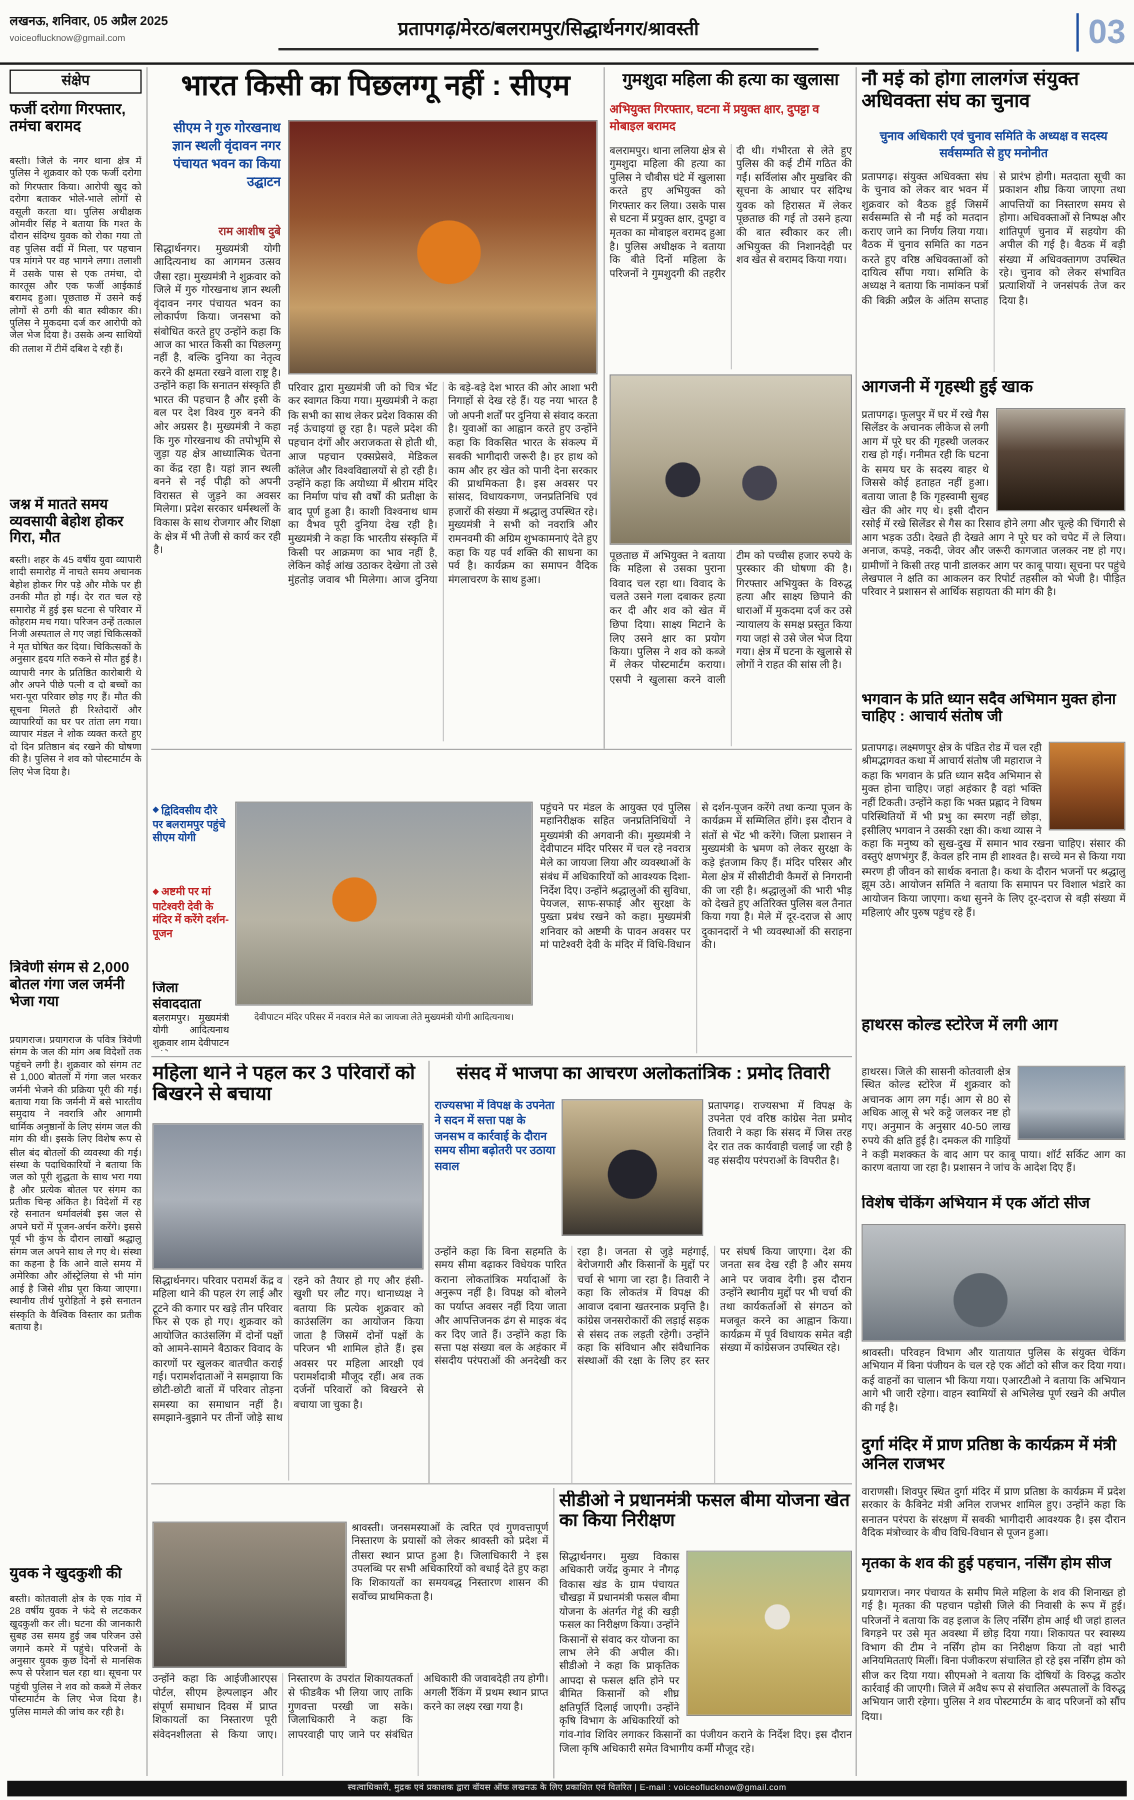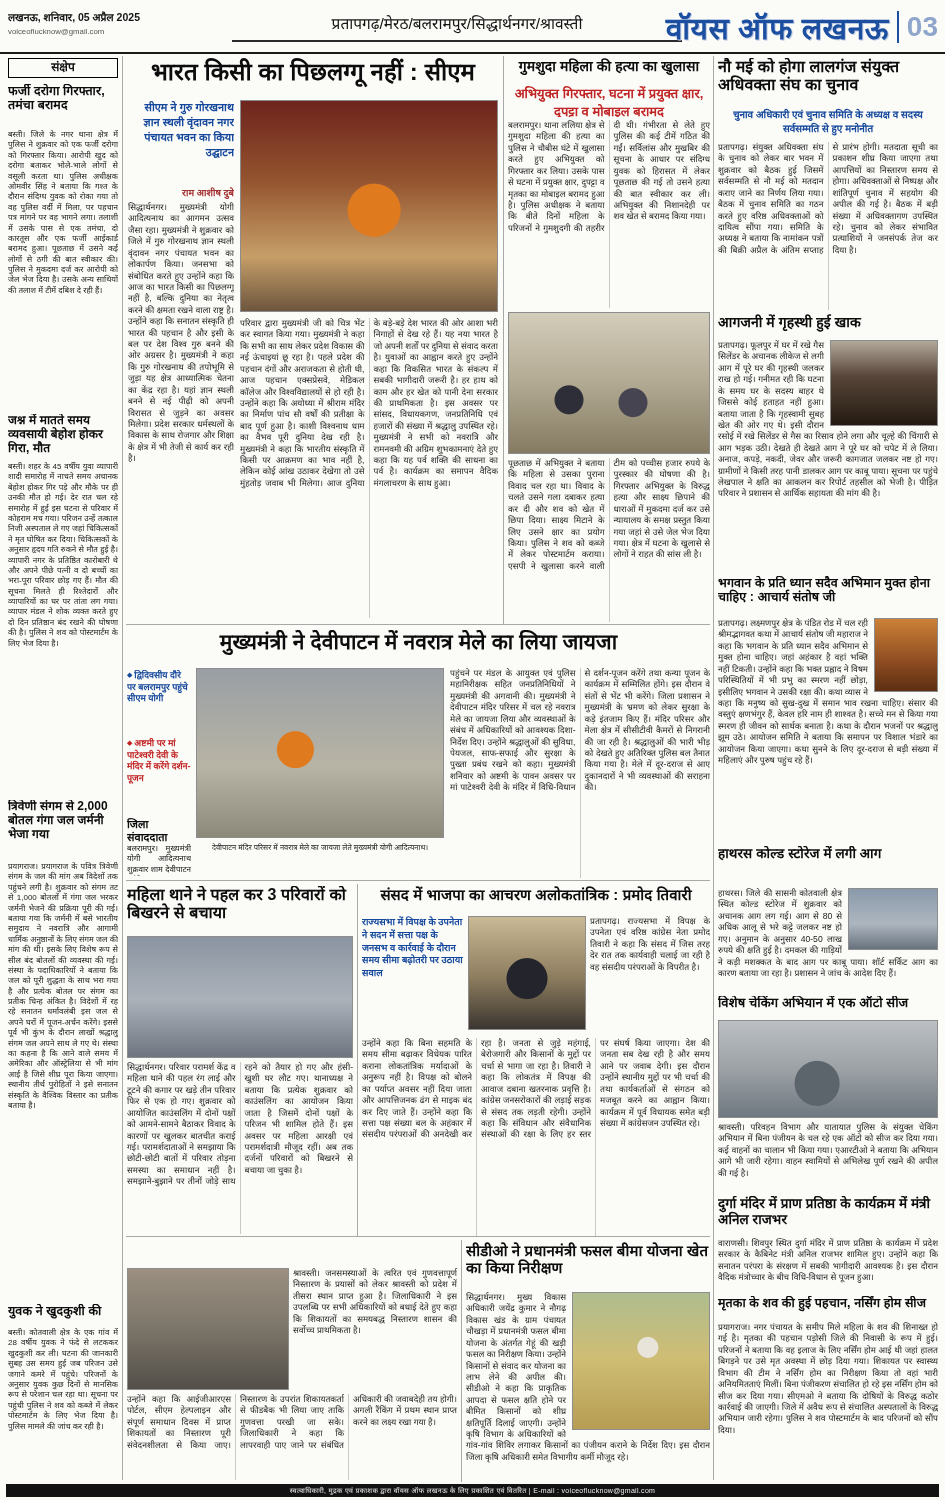--- a/index.html
+++ b/index.html
@@ -18,21 +18,21 @@
   .byline{color:#a33030;font-weight:bold}
   .vrule{position:absolute;width:1px;background:#a8a8a8}
   .hrule{position:absolute;height:1px;background:#a8a8a8}
   .photo{border:1px solid #8d8d8d}
   .photo-f{float:right;margin:0 0 4px 6px;border:1px solid #8d8d8d}
   .bullet::before{content:"◆ ";font-size:7px;vertical-align:1px;color:inherit}
   .cap{font-size:7.5px;text-align:center;color:#222}
   
   .masthead-title{font-size:30px;font-weight:800;color:#1d4fa0;letter-spacing:.5px;text-shadow:1px 1px 0 #b9c9e4;white-space:nowrap}
   .masthead-page{font-size:28px;font-weight:800;color:#8ea6cc;border-left:2px solid #1d4fa0;padding-left:8px;margin-left:8px}
-  .regions{font-size:15.5px;font-weight:normal;text-align:center;border-bottom:2px solid #2a2a2a;padding-bottom:4px;white-space:nowrap}
+  .regions{font-size:15.5px;font-weight:bold;text-align:center;border-bottom:2px solid #2a2a2a;padding-bottom:4px;white-space:nowrap}
   .brief-box{border:1.5px solid #000;font-size:12px;font-weight:bold;text-align:center;line-height:17px}
   
   .ph-cm{background:radial-gradient(circle at 52% 52%, #e07a1e 0 26px, rgba(0,0,0,0) 27px),linear-gradient(180deg,#6e241d 0%,#94542f 38%,#c69e68 74%,#6d563e 100%)}
   .ph-murder{background:radial-gradient(circle at 30% 62%, #2e2e38 0 14px, rgba(0,0,0,0) 15px),radial-gradient(circle at 62% 64%, #454450 0 14px, rgba(0,0,0,0) 15px),linear-gradient(180deg,#d2ccba 0%,#b4ab94 48%,#857b63 100%)}
   .ph-aagjani{background:linear-gradient(180deg,#b2a99b 0%,#574538 42%,#241a11 100%)}
   .ph-bhagwan{background:linear-gradient(180deg,#cc8136 0%,#8f4d21 58%,#5d2f13 100%)}
   .ph-navratra{background:radial-gradient(circle at 40% 48%, #e07a1e 0 18px, rgba(0,0,0,0) 19px),linear-gradient(180deg,#999fa5 0%,#b8b4a5 58%,#8c897b 100%)}
   .ph-mahila{background:linear-gradient(180deg,#8b94a1 0%,#acb2ba 52%,#6e7580 100%)}
   .ph-sansad{background:radial-gradient(circle at 50% 55%, #24242c 0 20px, rgba(0,0,0,0) 21px),linear-gradient(180deg,#cab995 0%,#8c7c5e 55%,#3b3630 100%)}
   .ph-auto{background:radial-gradient(circle at 45% 65%, #5c646c 0 22px, rgba(0,0,0,0) 23px),linear-gradient(180deg,#bcc0c4 0%,#9aa0a4 52%,#6f7780 100%)}
@@ -45,21 +45,20 @@
 <body>
 
 <div class="page">
 
   <div class="abs" style="left:8px;top:10px;width:180px;height:16px;font-size:10.5px;font-weight:bold">लखनऊ, शनिवार, 05 अप्रैल 2025</div>
   <div class="abs" style="left:8px;top:27px;width:180px;height:12px;font-size:7.8px;color:#555">voiceoflucknow@gmail.com</div>
 
   <div class="abs regions" style="left:232px;top:12px;width:450px;height:30px">प्रतापगढ़/मेरठ/बलरामपुर/सिद्धार्थनगर/श्रावस्ती</div>
 
   <div class="abs" style="left:640px;top:4px;width:298px;height:46px;display:flex;align-items:center;justify-content:flex-end">
-    <span class="masthead-title">वॉयस ऑफ लखनऊ</span>
     <span class="masthead-page">03</span>
   </div>
 
   <div class="abs" style="left:0;top:52px;width:945px;height:2px;background:#1a1a1a"></div>
 
   <div class="vrule" style="left:122px;top:56px;height:1424px"></div>
   <div class="vrule" style="left:503px;top:56px;height:568px"></div>
   <div class="vrule" style="left:713px;top:56px;height:1424px"></div>
   <div class="vrule" style="left:357px;top:884px;height:352px"></div>
   <div class="vrule" style="left:461px;top:1240px;height:242px"></div>
@@ -82,21 +81,21 @@
   <div class="abs body-sm" style="left:8px;top:1328px;width:110px;height:152px">बस्ती। कोतवाली क्षेत्र के एक गांव में 28 वर्षीय युवक ने फंदे से लटककर खुदकुशी कर ली। घटना की जानकारी सुबह उस समय हुई जब परिजन उसे जगाने कमरे में पहुंचे। परिजनों के अनुसार युवक कुछ दिनों से मानसिक रूप से परेशान चल रहा था। सूचना पर पहुंची पुलिस ने शव को कब्जे में लेकर पोस्टमार्टम के लिए भेज दिया है। पुलिस मामले की जांच कर रही है।</div>
 
   <div class="abs hl hl-c" style="left:128px;top:58px;width:370px;height:36px;font-size:24px">भारत किसी का पिछलग्गू नहीं : सीएम</div>
   <div class="abs subhead-blue" style="left:128px;top:100px;width:106px;height:82px;font-size:11px;line-height:1.35;text-align:right">सीएम ने गुरु गोरखनाथ ज्ञान स्थली वृंदावन नगर पंचायत भवन का किया उद्घाटन</div>
   <div class="abs byline" style="left:128px;top:186px;width:106px;height:14px;font-size:9.5px;text-align:right">राम आशीष दुबे</div>
   <div class="abs body-text" style="left:128px;top:202px;width:106px;height:416px">सिद्धार्थनगर। मुख्यमंत्री योगी आदित्यनाथ का आगमन उत्सव जैसा रहा। मुख्यमंत्री ने शुक्रवार को जिले में गुरु गोरखनाथ ज्ञान स्थली वृंदावन नगर पंचायत भवन का लोकार्पण किया। जनसभा को संबोधित करते हुए उन्होंने कहा कि आज का भारत किसी का पिछलग्गू नहीं है, बल्कि दुनिया का नेतृत्व करने की क्षमता रखने वाला राष्ट्र है। उन्होंने कहा कि सनातन संस्कृति ही भारत की पहचान है और इसी के बल पर देश विश्व गुरु बनने की ओर अग्रसर है। मुख्यमंत्री ने कहा कि गुरु गोरखनाथ की तपोभूमि से जुड़ा यह क्षेत्र आध्यात्मिक चेतना का केंद्र रहा है। यहां ज्ञान स्थली बनने से नई पीढ़ी को अपनी विरासत से जुड़ने का अवसर मिलेगा। प्रदेश सरकार धर्मस्थलों के विकास के साथ रोजगार और शिक्षा के क्षेत्र में भी तेजी से कार्य कर रही है।</div>
   <div class="abs photo ph-cm" style="left:240px;top:100px;width:258px;height:212px"></div>
   <div class="abs body-text cols2" style="left:240px;top:318px;width:258px;height:300px">परिवार द्वारा मुख्यमंत्री जी को चित्र भेंट कर स्वागत किया गया। मुख्यमंत्री ने कहा कि सभी का साथ लेकर प्रदेश विकास की नई ऊंचाइयां छू रहा है। पहले प्रदेश की पहचान दंगों और अराजकता से होती थी, आज पहचान एक्सप्रेसवे, मेडिकल कॉलेज और विश्वविद्यालयों से हो रही है। उन्होंने कहा कि अयोध्या में श्रीराम मंदिर का निर्माण पांच सौ वर्षों की प्रतीक्षा के बाद पूर्ण हुआ है। काशी विश्वनाथ धाम का वैभव पूरी दुनिया देख रही है। मुख्यमंत्री ने कहा कि भारतीय संस्कृति में किसी पर आक्रमण का भाव नहीं है, लेकिन कोई आंख उठाकर देखेगा तो उसे मुंहतोड़ जवाब भी मिलेगा। आज दुनिया के बड़े-बड़े देश भारत की ओर आशा भरी निगाहों से देख रहे हैं। यह नया भारत है जो अपनी शर्तों पर दुनिया से संवाद करता है। युवाओं का आह्वान करते हुए उन्होंने कहा कि विकसित भारत के संकल्प में सबकी भागीदारी जरूरी है। हर हाथ को काम और हर खेत को पानी देना सरकार की प्राथमिकता है। इस अवसर पर सांसद, विधायकगण, जनप्रतिनिधि एवं हजारों की संख्या में श्रद्धालु उपस्थित रहे। मुख्यमंत्री ने सभी को नवरात्रि और रामनवमी की अग्रिम शुभकामनाएं देते हुए कहा कि यह पर्व शक्ति की साधना का पर्व है। कार्यक्रम का समापन वैदिक मंगलाचरण के साथ हुआ।</div>
 
   <div class="abs hl hl-c" style="left:508px;top:58px;width:202px;height:24px;font-size:14px">गुमशुदा महिला की हत्या का खुलासा</div>
-  <div class="abs subhead-red" style="left:508px;top:85px;width:202px;height:32px;font-size:13px;line-height:1.35;text-align:center">अभियुक्त गिरफ्तार, घटना में प्रयुक्त क्षार, दुपट्टा व मोबाइल बरामद</div>
+  <div class="abs subhead-red" style="left:508px;top:85px;width:202px;height:32px;font-size:10px;line-height:1.35;">अभियुक्त गिरफ्तार, घटना में प्रयुक्त क्षार, दुपट्टा व मोबाइल बरामद</div>
   <div class="abs body-text cols2" style="left:508px;top:120px;width:202px;height:188px">बलरामपुर। थाना ललिया क्षेत्र से गुमशुदा महिला की हत्या का पुलिस ने चौबीस घंटे में खुलासा करते हुए अभियुक्त को गिरफ्तार कर लिया। उसके पास से घटना में प्रयुक्त क्षार, दुपट्टा व मृतका का मोबाइल बरामद हुआ है। पुलिस अधीक्षक ने बताया कि बीते दिनों महिला के परिजनों ने गुमशुदगी की तहरीर दी थी। गंभीरता से लेते हुए पुलिस की कई टीमें गठित की गईं। सर्विलांस और मुखबिर की सूचना के आधार पर संदिग्ध युवक को हिरासत में लेकर पूछताछ की गई तो उसने हत्या की बात स्वीकार कर ली। अभियुक्त की निशानदेही पर शव खेत से बरामद किया गया।</div>
   <div class="abs photo ph-murder" style="left:508px;top:312px;width:202px;height:142px"></div>
   <div class="abs body-text cols2" style="left:508px;top:458px;width:202px;height:164px">पूछताछ में अभियुक्त ने बताया कि महिला से उसका पुराना विवाद चल रहा था। विवाद के चलते उसने गला दबाकर हत्या कर दी और शव को खेत में छिपा दिया। साक्ष्य मिटाने के लिए उसने क्षार का प्रयोग किया। पुलिस ने शव को कब्जे में लेकर पोस्टमार्टम कराया। एसपी ने खुलासा करने वाली टीम को पच्चीस हजार रुपये के पुरस्कार की घोषणा की है। गिरफ्तार अभियुक्त के विरुद्ध हत्या और साक्ष्य छिपाने की धाराओं में मुकदमा दर्ज कर उसे न्यायालय के समक्ष प्रस्तुत किया गया जहां से उसे जेल भेज दिया गया। क्षेत्र में घटना के खुलासे से लोगों ने राहत की सांस ली है।</div>
 
   <div class="abs hl" style="left:718px;top:58px;width:220px;height:46px;font-size:16px">नौ मई को होगा लालगंज संयुक्त अधिवक्ता संघ का चुनाव</div>
   <div class="abs subhead-blue" style="left:718px;top:108px;width:220px;height:30px;font-size:10px;line-height:1.35;text-align:center">चुनाव अधिकारी एवं चुनाव समिति के अध्यक्ष व सदस्य सर्वसम्मति से हुए मनोनीत</div>
   <div class="abs body-text cols2" style="left:718px;top:142px;width:220px;height:168px">प्रतापगढ़। संयुक्त अधिवक्ता संघ के चुनाव को लेकर बार भवन में शुक्रवार को बैठक हुई जिसमें सर्वसम्मति से नौ मई को मतदान कराए जाने का निर्णय लिया गया। बैठक में चुनाव समिति का गठन करते हुए वरिष्ठ अधिवक्ताओं को दायित्व सौंपा गया। समिति के अध्यक्ष ने बताया कि नामांकन पत्रों की बिक्री अप्रैल के अंतिम सप्ताह से प्रारंभ होगी। मतदाता सूची का प्रकाशन शीघ्र किया जाएगा तथा आपत्तियों का निस्तारण समय से होगा। अधिवक्ताओं से निष्पक्ष और शांतिपूर्ण चुनाव में सहयोग की अपील की गई है। बैठक में बड़ी संख्या में अधिवक्तागण उपस्थित रहे। चुनाव को लेकर संभावित प्रत्याशियों ने जनसंपर्क तेज कर दिया है।</div>
 
   <div class="abs hl" style="left:718px;top:314px;width:220px;height:22px;font-size:14px">आगजनी में गृहस्थी हुई खाक</div>
   <div class="abs" style="left:718px;top:340px;width:220px;height:232px">
@@ -119,21 +118,20 @@
   <div class="abs hl" style="left:718px;top:996px;width:220px;height:20px;font-size:13px">विशेष चेकिंग अभियान में एक ऑटो सीज</div>
   <div class="abs photo ph-auto" style="left:718px;top:1020px;width:220px;height:98px"></div>
   <div class="abs body-text" style="left:718px;top:1122px;width:220px;height:70px">श्रावस्ती। परिवहन विभाग और यातायात पुलिस के संयुक्त चेकिंग अभियान में बिना पंजीयन के चल रहे एक ऑटो को सीज कर दिया गया। कई वाहनों का चालान भी किया गया। एआरटीओ ने बताया कि अभियान आगे भी जारी रहेगा। वाहन स्वामियों से अभिलेख पूर्ण रखने की अपील की गई है।</div>
 
   <div class="abs body-text" style="left:718px;top:1238px;width:220px;height:54px">वाराणसी। शिवपुर स्थित दुर्गा मंदिर में प्राण प्रतिष्ठा के कार्यक्रम में प्रदेश सरकार के कैबिनेट मंत्री अनिल राजभर शामिल हुए। उन्होंने कहा कि सनातन परंपरा के संरक्षण में सबकी भागीदारी आवश्यक है। इस दौरान वैदिक मंत्रोच्चार के बीच विधि-विधान से पूजन हुआ।</div>
   <div class="abs hl" style="left:718px;top:1196px;width:220px;height:38px;font-size:13.5px">दुर्गा मंदिर में प्राण प्रतिष्ठा के कार्यक्रम में मंत्री अनिल राजभर</div>
 
   <div class="abs hl" style="left:718px;top:1296px;width:220px;height:22px;font-size:12.5px">मृतका के शव की हुई पहचान, नर्सिंग होम सीज</div>
   <div class="abs body-text" style="left:718px;top:1322px;width:220px;height:158px">प्रयागराज। नगर पंचायत के समीप मिले महिला के शव की शिनाख्त हो गई है। मृतका की पहचान पड़ोसी जिले की निवासी के रूप में हुई। परिजनों ने बताया कि वह इलाज के लिए नर्सिंग होम आई थी जहां हालत बिगड़ने पर उसे मृत अवस्था में छोड़ दिया गया। शिकायत पर स्वास्थ्य विभाग की टीम ने नर्सिंग होम का निरीक्षण किया तो वहां भारी अनियमितताएं मिलीं। बिना पंजीकरण संचालित हो रहे इस नर्सिंग होम को सीज कर दिया गया। सीएमओ ने बताया कि दोषियों के विरुद्ध कठोर कार्रवाई की जाएगी। जिले में अवैध रूप से संचालित अस्पतालों के विरुद्ध अभियान जारी रहेगा। पुलिस ने शव पोस्टमार्टम के बाद परिजनों को सौंप दिया।</div>
 
-  <div class="abs hl hl-c" style="left:127px;top:630px;width:583px;height:34px;font-size:21px">मुख्यमंत्री ने देवीपाटन में नवरात्र मेले का लिया जायजा</div>
   <div class="abs subhead-blue bullet" style="left:127px;top:670px;width:64px;height:64px;font-size:9px;line-height:1.3">द्विदिवसीय दौरे पर बलरामपुर पहुंचे सीएम योगी</div>
   <div class="abs subhead-red bullet" style="left:127px;top:738px;width:64px;height:76px;font-size:9px;line-height:1.3">अष्टमी पर मां पाटेश्वरी देवी के मंदिर में करेंगे दर्शन-पूजन</div>
   <div class="abs hl" style="left:127px;top:818px;width:64px;height:24px;font-size:11px">जिला संवाददाता (vol)</div>
   <div class="abs" style="left:127px;top:844px;width:64px;height:32px;font-size:8px;line-height:1.3;text-align:justify">बलरामपुर। मुख्यमंत्री योगी आदित्यनाथ शुक्रवार शाम देवीपाटन पहुंचे।</div>
   <div class="abs photo ph-navratra" style="left:196px;top:668px;width:248px;height:170px"></div>
   <div class="abs cap" style="left:196px;top:842px;width:248px;height:12px">देवीपाटन मंदिर परिसर में नवरात्र मेले का जायजा लेते मुख्यमंत्री योगी आदित्यनाथ।</div>
   <div class="abs body-text cols2" style="left:450px;top:668px;width:260px;height:210px">पहुंचने पर मंडल के आयुक्त एवं पुलिस महानिरीक्षक सहित जनप्रतिनिधियों ने मुख्यमंत्री की अगवानी की। मुख्यमंत्री ने देवीपाटन मंदिर परिसर में चल रहे नवरात्र मेले का जायजा लिया और व्यवस्थाओं के संबंध में अधिकारियों को आवश्यक दिशा-निर्देश दिए। उन्होंने श्रद्धालुओं की सुविधा, पेयजल, साफ-सफाई और सुरक्षा के पुख्ता प्रबंध रखने को कहा। मुख्यमंत्री शनिवार को अष्टमी के पावन अवसर पर मां पाटेश्वरी देवी के मंदिर में विधि-विधान से दर्शन-पूजन करेंगे तथा कन्या पूजन के कार्यक्रम में सम्मिलित होंगे। इस दौरान वे संतों से भेंट भी करेंगे। जिला प्रशासन ने मुख्यमंत्री के भ्रमण को लेकर सुरक्षा के कड़े इंतजाम किए हैं। मंदिर परिसर और मेला क्षेत्र में सीसीटीवी कैमरों से निगरानी की जा रही है। श्रद्धालुओं की भारी भीड़ को देखते हुए अतिरिक्त पुलिस बल तैनात किया गया है। मेले में दूर-दराज से आए दुकानदारों ने भी व्यवस्थाओं की सराहना की।</div>
 
   <div class="abs hl" style="left:127px;top:886px;width:226px;height:46px;font-size:16px">महिला थाने ने पहल कर 3 परिवारों को बिखरने से बचाया</div>
   <div class="abs photo ph-mahila" style="left:127px;top:936px;width:226px;height:122px"></div>

